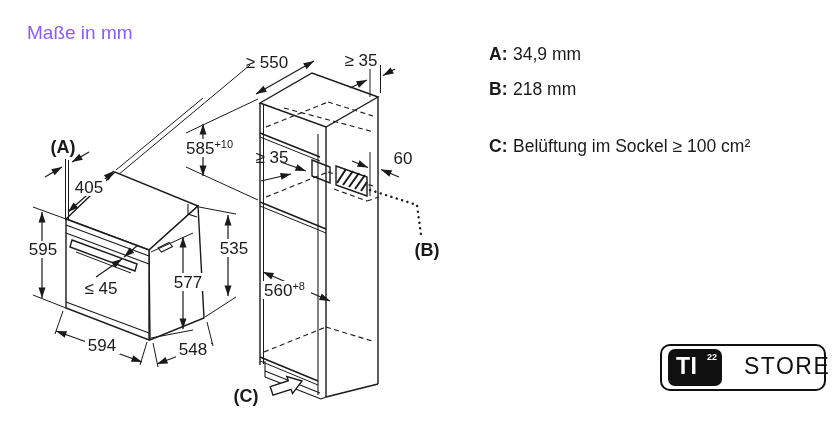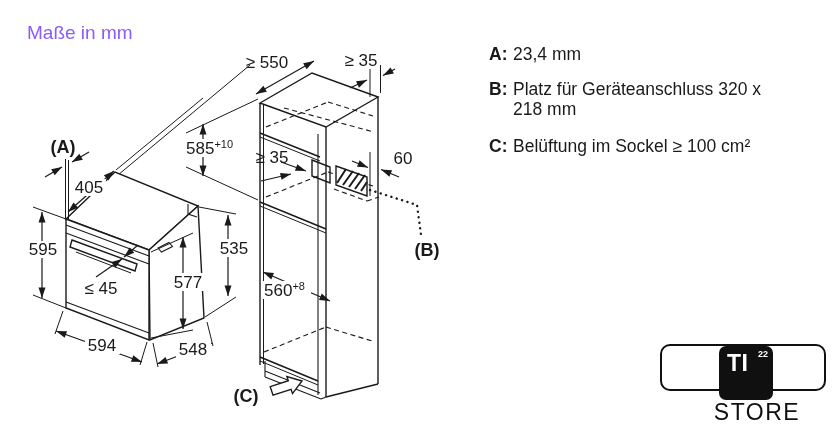--- a/index.html
+++ b/index.html
@@ -6,21 +6,21 @@
   #stage{position:relative;width:840px;height:440px;background:#fff;overflow:hidden;
          font-family:"Liberation Sans",sans-serif;color:#1a1a1a;}
   #drawing{position:absolute;left:0;top:0;}
   .page-title{position:absolute;left:27px;top:22px;font-size:19px;color:#8b5cf6;}
   .legend{position:absolute;left:489px;top:0;width:345px;}
   .legend-row{position:absolute;display:flex;align-items:flex-start;font-size:17.5px;line-height:20px;}
   .legend-key{font-weight:bold;width:24px;flex:0 0 24px;}
   .legend-val span{display:block;}
   .row-a{top:44px;}  .row-b{top:79px;}  .row-c{top:136px;}
   .logo{position:absolute;left:660px;top:344px;width:166px;height:47px;border:2.6px solid #101010;
-        border-radius:10px;background:#fff;display:flex;align-items:center;box-sizing:border-box;padding-left:6px;flex-direction:column;}
+        border-radius:10px;background:#fff;display:flex;align-items:center;box-sizing:border-box;padding-left:6px;}
   .logo-badge{position:relative;width:54px;height:37px;background:#101010;border-radius:7px;flex:0 0 54px;}
   .logo-badge-txt{position:absolute;left:8px;top:4px;color:#fff;font-weight:bold;font-size:23px;letter-spacing:.5px;}
   .logo-badge-sup{position:absolute;top:3px;right:5px;color:#fff;font-weight:bold;font-size:9px;}
   .logo-word{font-size:23px;font-weight:400;letter-spacing:1.5px;color:#101010;margin-left:22px;transform:translateY(-1px);}
   svg text{font-family:"Liberation Sans",sans-serif;}
   .lbl{font-size:17px;fill:#1a1a1a;}
   .bold{font-weight:bold;font-size:18px;}
   .sup{font-size:11px;}
 </style>
 </head>
@@ -192,27 +192,26 @@
       <text class="lbl bold" x="246" y="402" text-anchor="middle">(C)</text>
     </g>
   </svg>
 
   <div class="page-title">Maße in mm</div>
 
   <div class="legend">
     <div class="legend-row row-a">
       <span class="legend-key">A:</span>
       <span class="legend-val">
-          <span>23,4 mm</span>
+          <span>34,9 mm</span>
         </span>
     </div>
     <div class="legend-row row-b">
       <span class="legend-key">B:</span>
       <span class="legend-val">
-        <span>Platz für Geräteanschluss 320 x</span>
         <span>218 mm</span>
       </span>
     </div>
     <div class="legend-row row-c">
       <span class="legend-key">C:</span>
       <span class="legend-val">
           <span>Belüftung im Sockel ≥ 100 cm²</span>
         </span>
     </div>
   </div>

